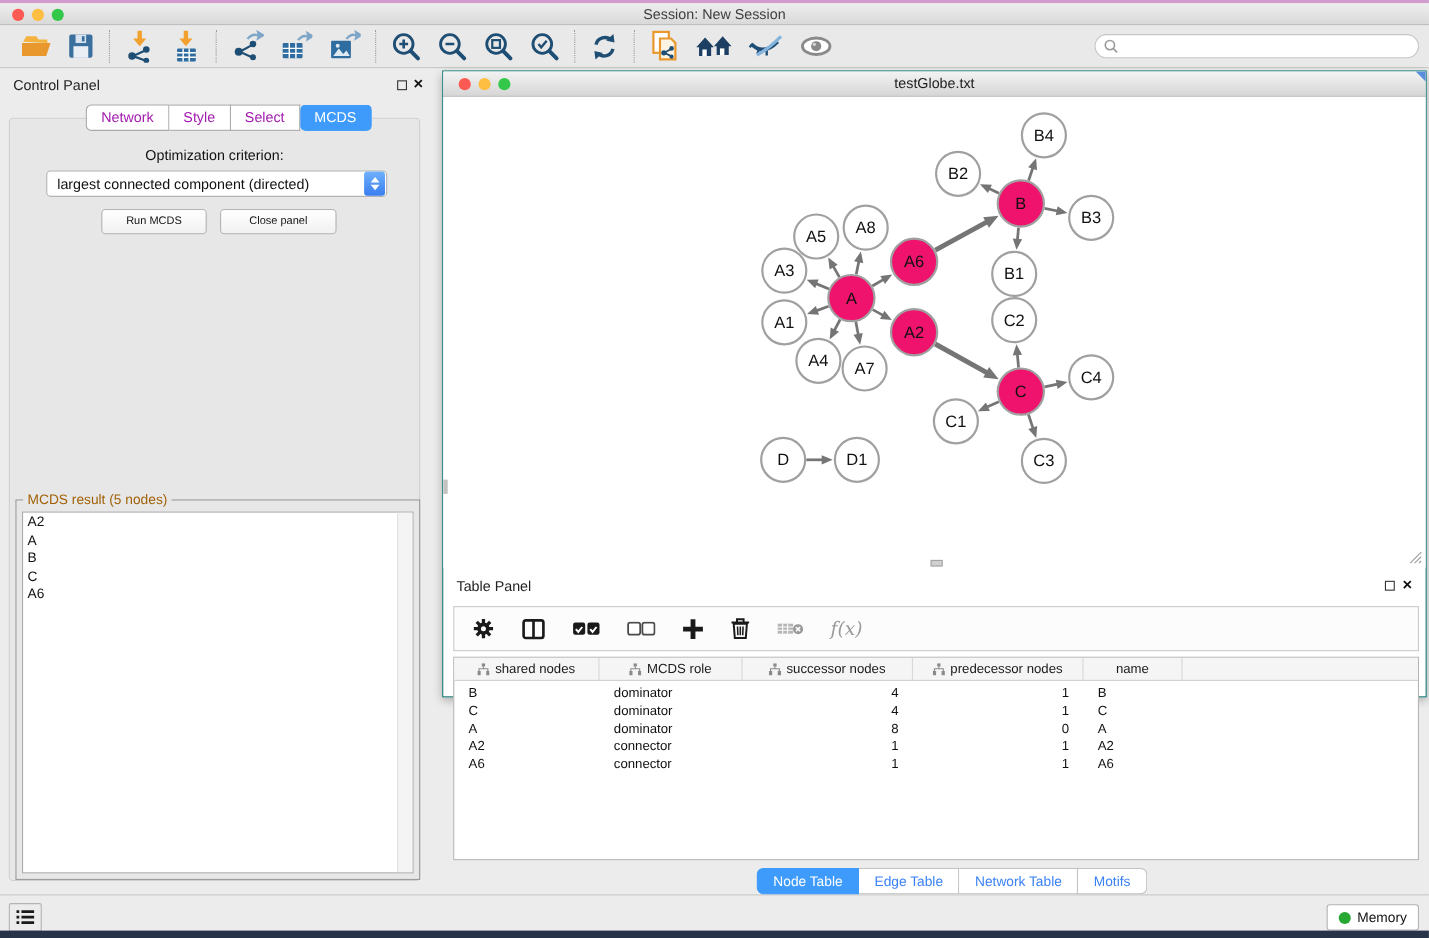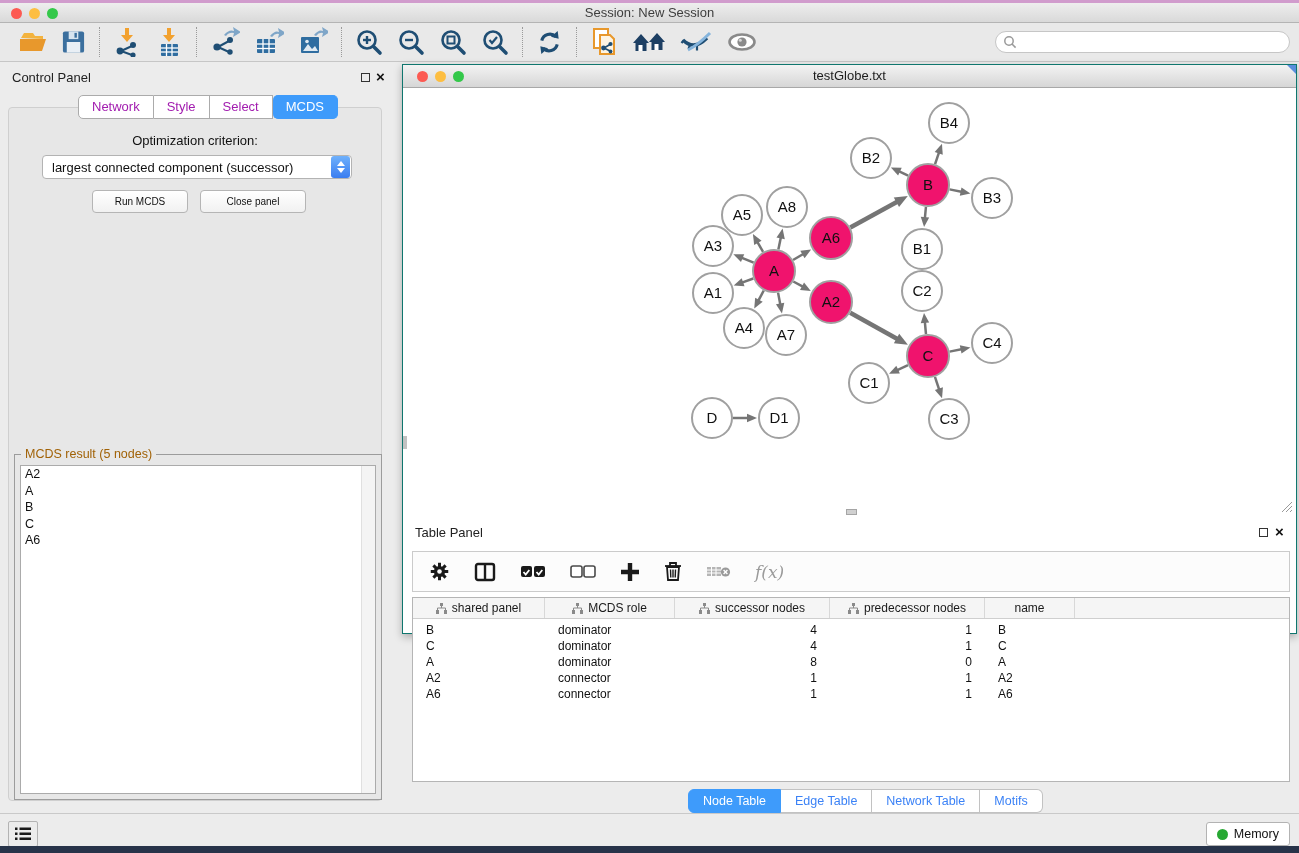--- a/index.html
+++ b/index.html
@@ -278,21 +278,21 @@
 <div class="abs" id="cp-close">×</div>
 <div class="abs" id="cp-body"></div>
 <div class="abs" id="cp-tabs">
   <div class="seg first">Network</div>
   <div class="seg">Style</div>
   <div class="seg">Select</div>
   <div class="seg last sel">MCDS</div>
 </div>
 <div class="abs" id="opt-label">Optimization criterion:</div>
 <div class="abs" id="criterion">
-  <span class="val">largest connected component (successor)</span>
+  <span class="val">largest connected component (directed)</span>
   <span class="stepper">
       <span class="tri-up"></span>
       <span class="tri-dn"></span>
     </span>
 </div>
 <button class="mac-btn" id="run-btn">Run MCDS</button>
 <button class="mac-btn" id="closep-btn">Close panel</button>
 <div class="abs" id="mcds-field">
   <span id="mcds-legend">MCDS result (5 nodes)</span>
   <div id="mcds-list">
@@ -478,21 +478,21 @@
   <span id="fx-label">f(x)</span>
 </div>
 
 <div class="abs" id="tp-table">
   <div id="tp-header" class="tgrid">
     <div class="hcell">
       <svg width="11" height="11" viewBox="0 0 11 11">
           <path d="M4 0h3v3H4zM0 7h3v4H0zM8 7h3v4H8z" fill="#8a8a8a"></path>
           <path d="M5.5 3v2 M1.5 7V5h8v2" fill="none" stroke="#8a8a8a"></path>
         </svg>
-      <span>shared panel</span>
+      <span>shared nodes</span>
     </div>
     <div class="hcell">
       <svg width="11" height="11" viewBox="0 0 11 11">
           <path d="M4 0h3v3H4zM0 7h3v4H0zM8 7h3v4H8z" fill="#8a8a8a"></path>
           <path d="M5.5 3v2 M1.5 7V5h8v2" fill="none" stroke="#8a8a8a"></path>
         </svg>
       <span>MCDS role</span>
     </div>
     <div class="hcell">
       <svg width="11" height="11" viewBox="0 0 11 11">

